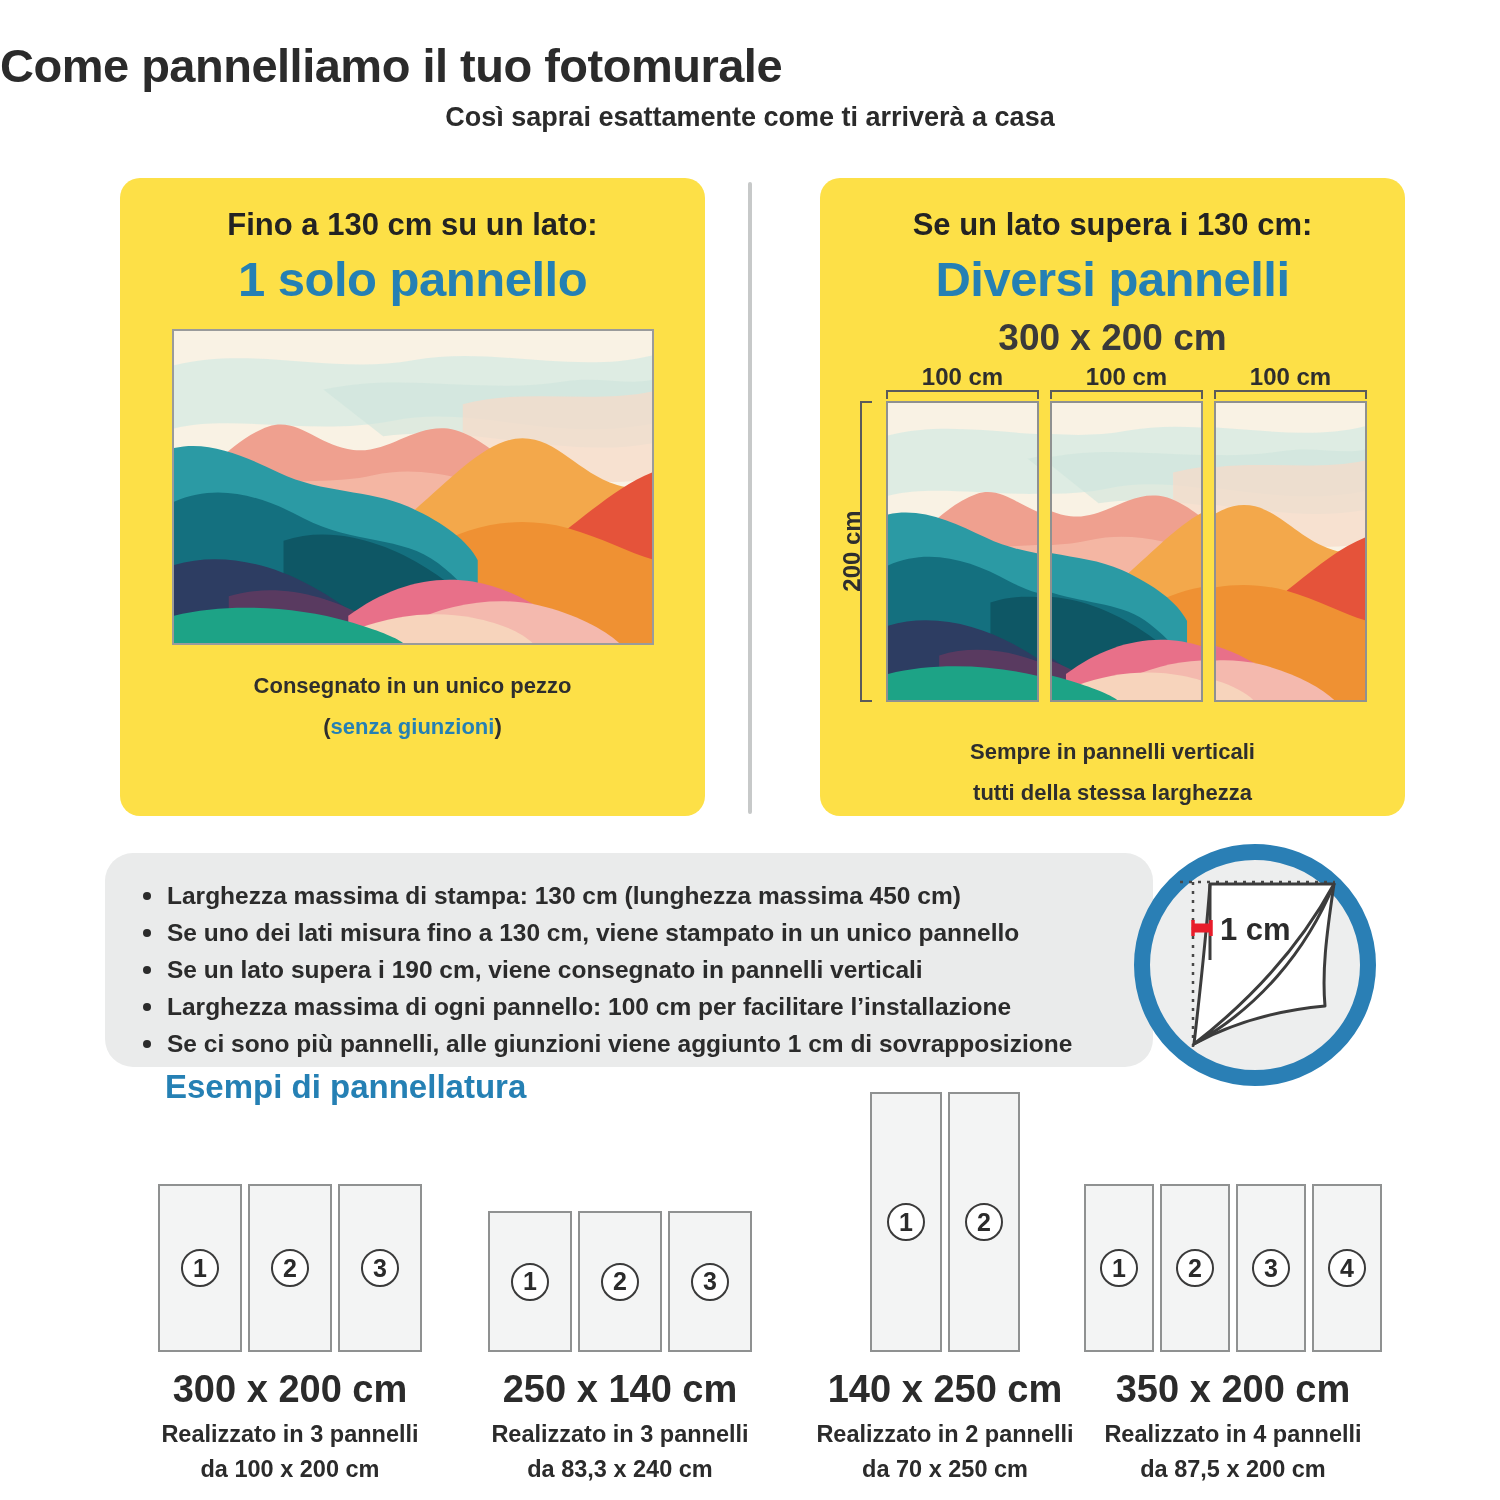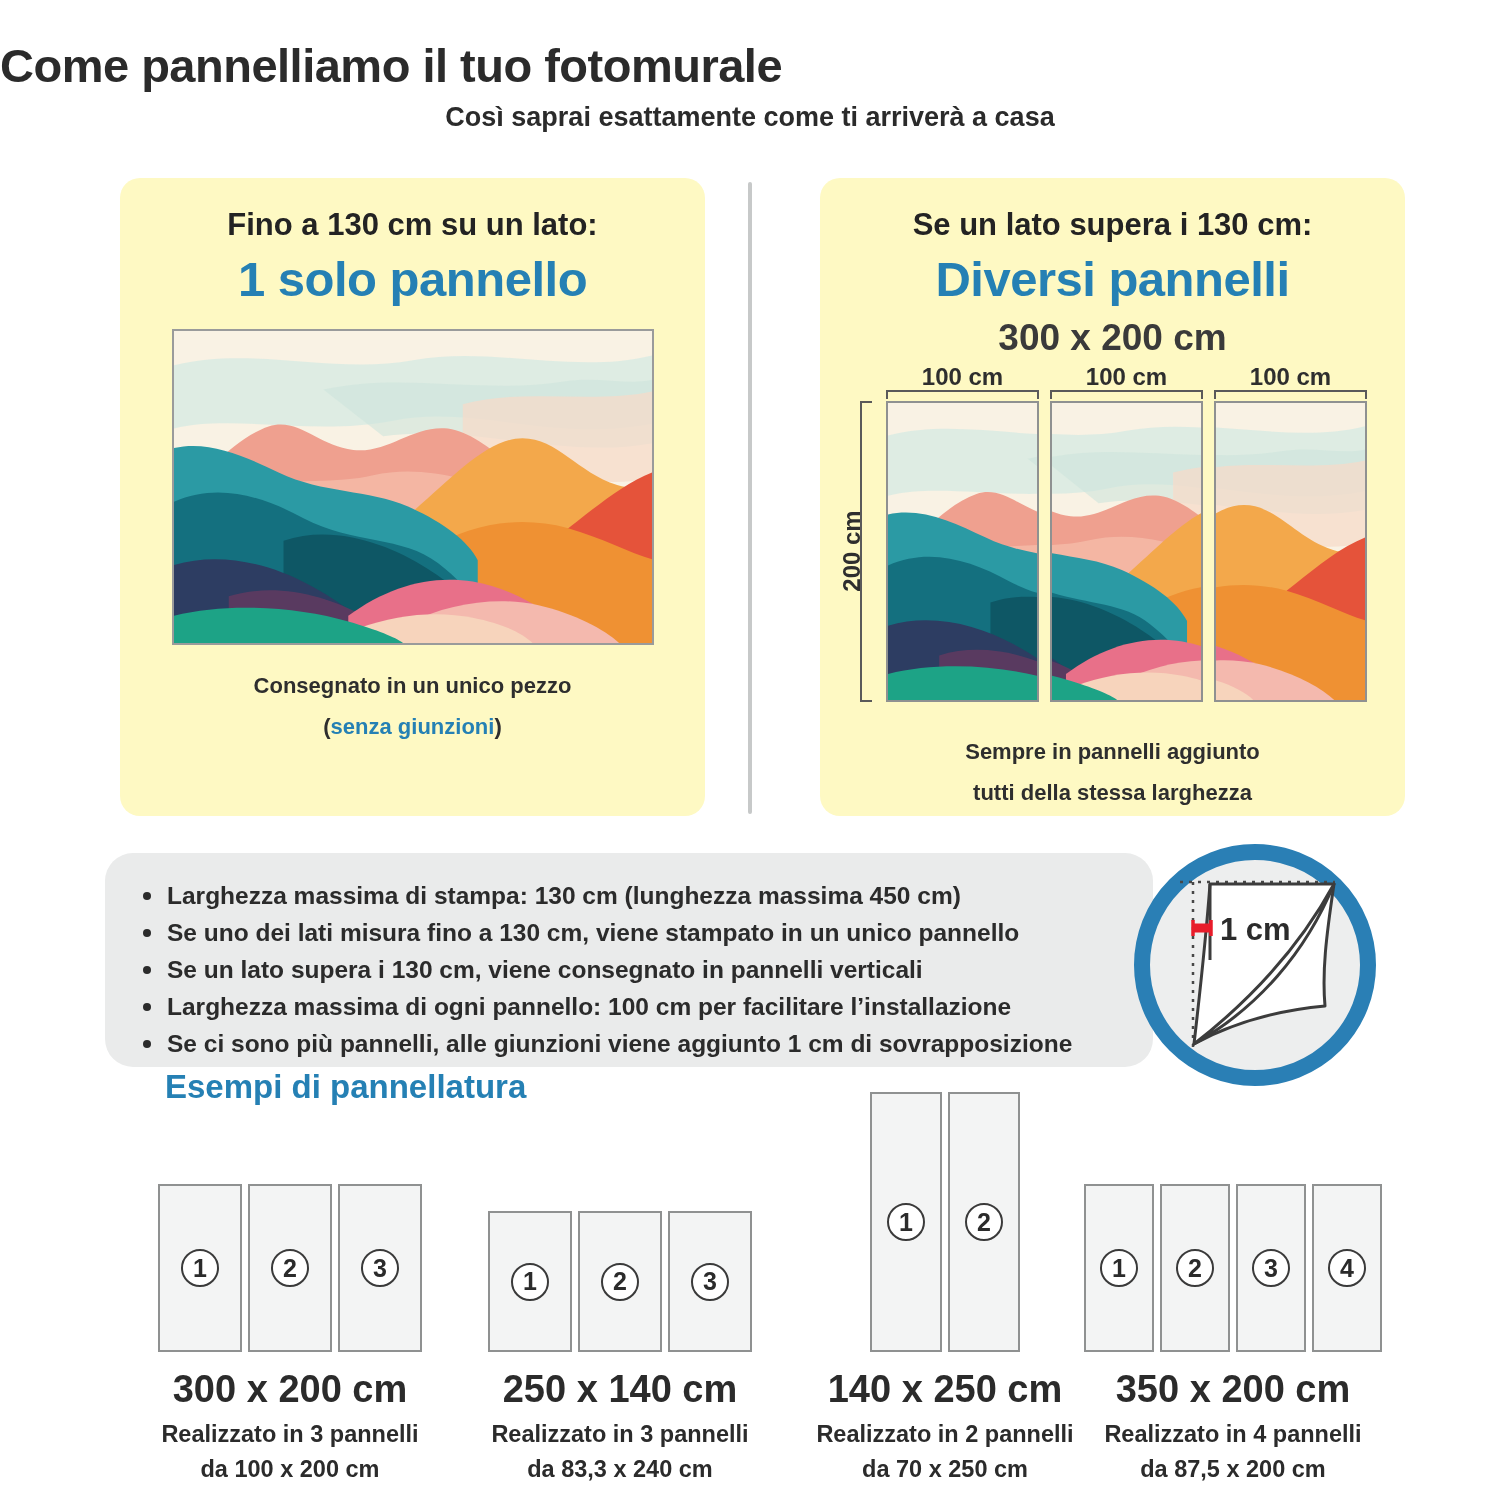--- a/index.html
+++ b/index.html
@@ -11,21 +11,21 @@
   .title{
     position:absolute;top:38px;left:0;width:1500px;
     font-size:47px;font-weight:800;letter-spacing:-0.5px;color:#2b2b2b;
   }
   .subtitle{
     position:absolute;top:102px;left:0;width:1500px;text-align:center;
     font-size:27px;font-weight:700;color:#2b2b2b;
   }
   
   .card{
-    position:absolute;top:178px;width:585px;height:638px;background:#fef9c3;
+    position:absolute;top:178px;width:585px;height:638px;background:#fde047;
     border-radius:20px;text-align:center;
   }
   .card-left{left:120px;}
   .card-right{left:820px;}
   .divider{position:absolute;left:748px;top:182px;width:4px;height:632px;background:#c7c9c9;border-radius:2px;}
   .card-heading{margin-top:29px;font-size:31px;font-weight:800;color:#232323;}
   .card-highlight{margin-top:8px;font-size:49px;font-weight:800;color:#2580b4;letter-spacing:-0.5px;}
   .card-size{margin-top:10px;font-size:37px;font-weight:800;color:#3a3a3a;}
   .mural.single{
     width:482px;height:316px;margin:22px auto 0 auto;border:2px solid #9a9b9b;
@@ -160,30 +160,30 @@
           </svg>
       </div>
       <div class="r-panel">
         <svg class="art s2" viewBox="0 0 480 320" preserveAspectRatio="none">
             <use href="#art"></use>
           </svg>
       </div>
     </div>
   </div>
   <div class="card-caption">
-    <span>Sempre in pannelli aggiunto</span><br>
+    <span>Sempre in pannelli verticali</span><br>
     <span>tutti della stessa larghezza</span>
   </div>
 </section>
 
 <section class="info-box">
   <ul>
     <li><span>Larghezza massima di stampa: 130 cm (lunghezza massima 450 cm)</span></li>
     <li><span>Se uno dei lati misura fino a 130 cm, viene stampato in un unico pannello</span></li>
-    <li><span>Se un lato supera i 130 cm, viene consegnato in pannelli verticali</span></li>
+    <li><span>Se un lato supera i 190 cm, viene consegnato in pannelli verticali</span></li>
     <li><span>Larghezza massima di ogni pannello: 100 cm per facilitare l’installazione</span></li>
     <li><span>Se ci sono più pannelli, alle giunzioni viene aggiunto 1 cm di sovrapposizione</span></li>
   </ul>
 </section>
 
 <div class="overlap-badge">
   <svg viewBox="0 0 250 250" width="250" height="250">
     <circle cx="125" cy="125" r="113" fill="#edeeee" stroke="#2a7fb5" stroke-width="16"></circle>
     <line x1="63" y1="42" x2="63" y2="208" stroke="#474747" stroke-width="2.5" stroke-dasharray="3 6"></line>
     <line x1="50" y1="42" x2="205" y2="42" stroke="#474747" stroke-width="2.5" stroke-dasharray="3 6"></line>

